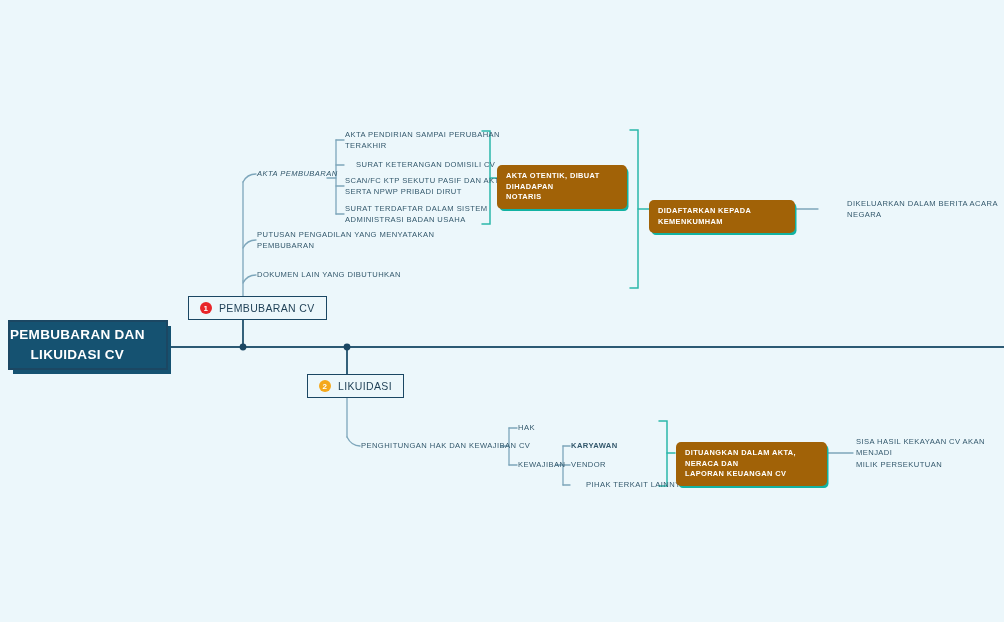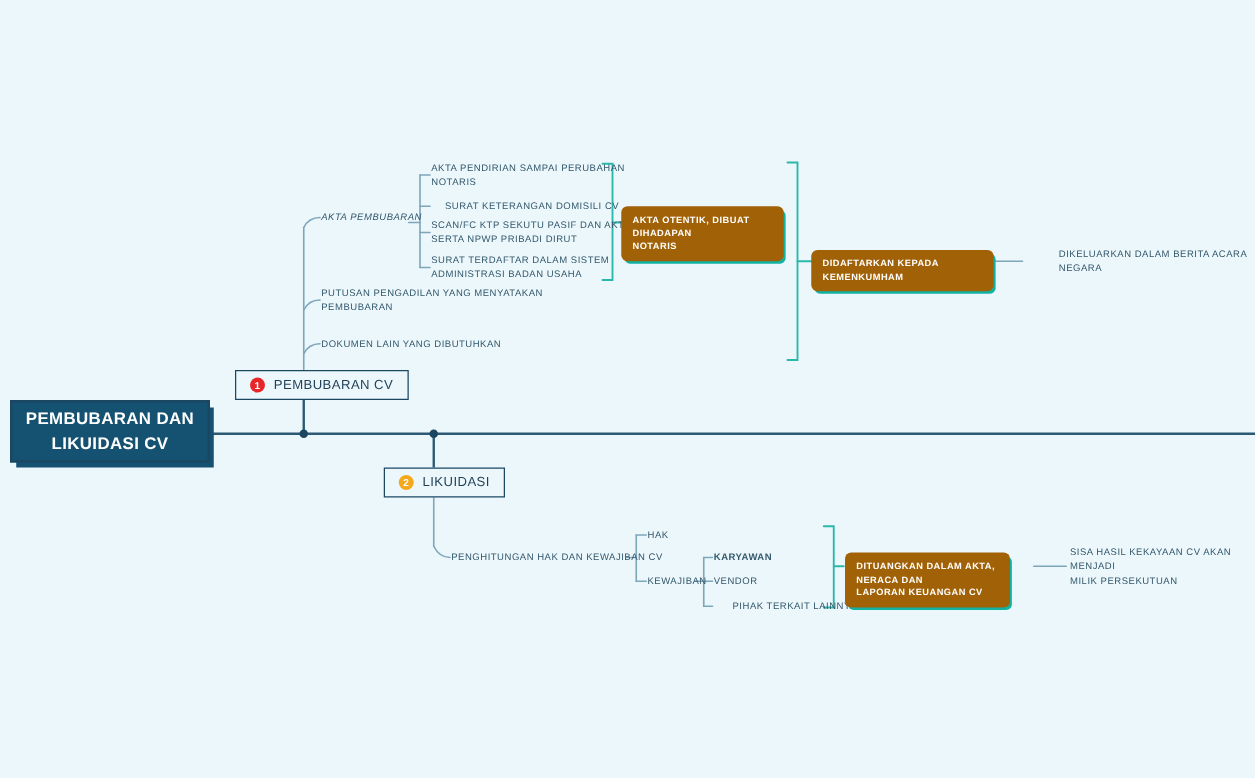--- a/index.html
+++ b/index.html
@@ -31,21 +31,21 @@
     position: absolute;
     left: 8px;
     top: 320px;
     width: 160px;
     height: 50px;
     background: #155271;
     border: 2px solid #1b4763;
     box-sizing: border-box;
     display: flex;
     align-items: center;
-    justify-content: center;
+    justify-content: flex-start;
     text-align: center;
     color: #ffffff;
     font-size: 13.5px;
     font-weight: bold;
     letter-spacing: 0.3px;
     line-height: 1.45;
     box-shadow: 4px 5px 0 -1px #155271;
     z-index: 5;
   }
   .root-node span { display: block; }
@@ -206,21 +206,21 @@
   </div>
 
   <div class="leaf" style="left:257px; top:174px; transform:translateY(-50%);font-style:italic;">AKTA PEMBUBARAN</div>
 
   <div class="leaf" style="left:257px; top:240px; transform:translateY(-50%);">PUTUSAN PENGADILAN YANG MENYATAKAN
 PEMBUBARAN</div>
 
   <div class="leaf" style="left:257px; top:275px; transform:translateY(-50%);">DOKUMEN LAIN YANG DIBUTUHKAN</div>
 
   <div class="leaf" style="left:345px; top:140px; transform:translateY(-50%);">AKTA PENDIRIAN SAMPAI PERUBAHAN
-NOTARIS</div>
+TERAKHIR</div>
 
   <div class="leaf" style="left:345px; top:165px; transform:translateY(-50%);margin-left:11px;">SURAT KETERANGAN DOMISILI CV</div>
 
   <div class="leaf" style="left:345px; top:186px; transform:translateY(-50%);">SCAN/FC KTP SEKUTU PASIF DAN AKTIF,
 SERTA NPWP PRIBADI DIRUT</div>
 
   <div class="leaf" style="left:345px; top:214px; transform:translateY(-50%);">SURAT TERDAFTAR DALAM SISTEM
 ADMINISTRASI BADAN USAHA</div>
 
   <div class="pill" style="left:497px; top:165px; width:130px;">AKTA OTENTIK, DIBUAT DIHADAPAN
@@ -236,19 +236,19 @@
   <div class="leaf" style="left:518px; top:428px; transform:translateY(-50%);">HAK</div>
 
   <div class="leaf" style="left:518px; top:465px; transform:translateY(-50%);">KEWAJIBAN</div>
 
   <div class="leaf" style="left:571px; top:446px; transform:translateY(-50%);font-weight:bold;">KARYAWAN</div>
 
   <div class="leaf" style="left:571px; top:465px; transform:translateY(-50%);">VENDOR</div>
 
   <div class="leaf" style="left:571px; top:485px; transform:translateY(-50%);margin-left:15px;">PIHAK TERKAIT LAINNYA</div>
 
-  <div class="pill" style="left:676px; top:442px; width:132px;">DITUANGKAN DALAM AKTA, NERACA DAN
+  <div class="pill" style="left:676px; top:442px; width:151px;">DITUANGKAN DALAM AKTA, NERACA DAN
 LAPORAN KEUANGAN CV</div>
 
   <div class="leaf" style="left:856px; top:453px; transform:translateY(-50%);">SISA HASIL KEKAYAAN CV AKAN MENJADI
 MILIK PERSEKUTUAN</div>
 
 </div>
 
 </body></html>

